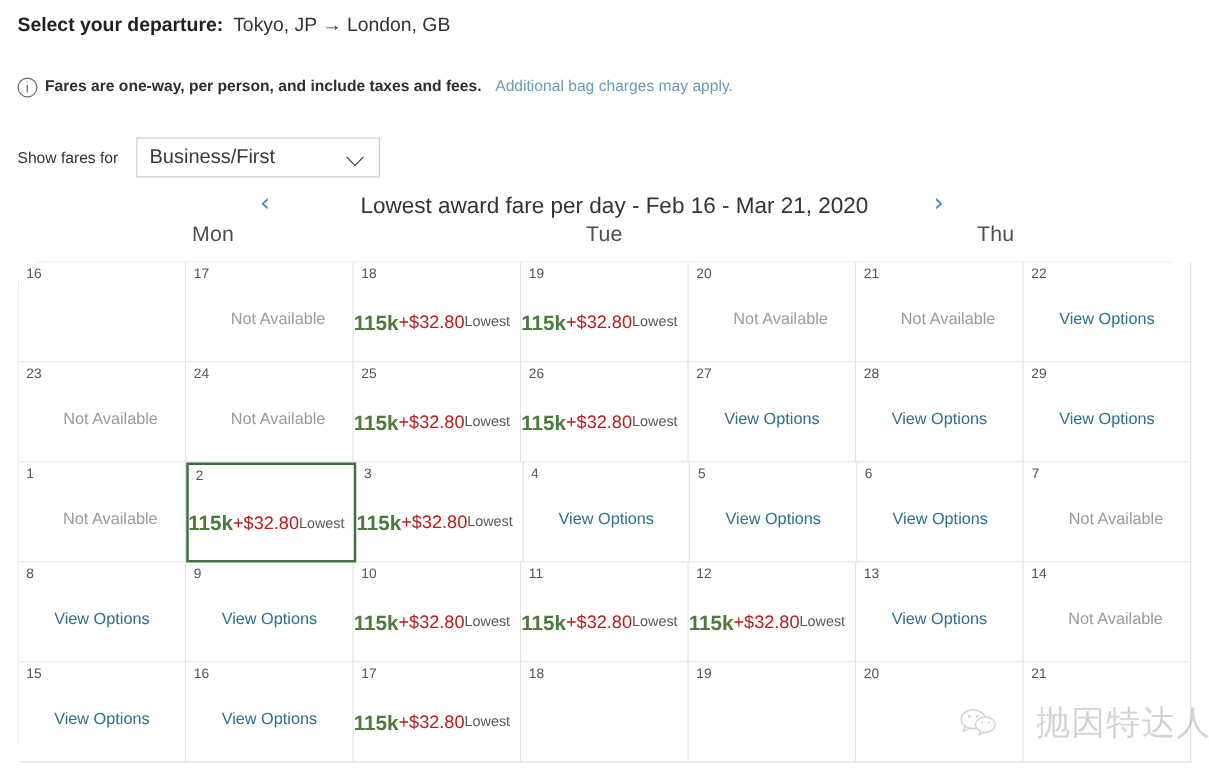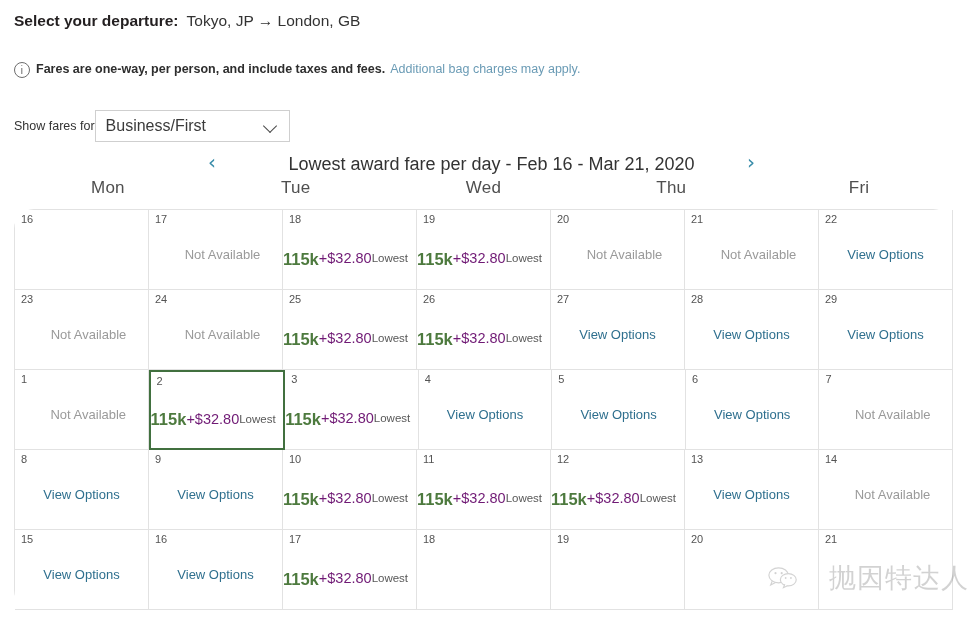--- a/index.html
+++ b/index.html
@@ -80,37 +80,37 @@
     transform: translateX(-50%);
   }
   .fare-note-text {
     color: #2e2e2e;
     font-weight: 600;
     font-size: 12.5px;
   }
   .fare-note-link {
     color: #6a9bb5;
     font-size: 12.5px;
-    margin-left: 5px;
+    margin-left: 11px;
     text-decoration: none;
     cursor: pointer;
   }
 
   
   .showfares-row {
     position: absolute;
     left: 14px;
     top: 110px;
     display: flex;
     align-items: center;
   }
   .showfares-label {
     font-size: 12.5px;
     color: #333333;
-    margin-right: 0;
+    margin-right: 14px;
   }
   .fare-select {
     width: 195px;
     height: 32px;
     border: 1px solid #cfcfcf;
     background: #ffffff;
     display: flex;
     align-items: center;
     justify-content: space-between;
     padding: 0 8px 0 10px;
@@ -235,21 +235,21 @@
     padding-bottom: 6px;
   }
   .fare-points {
     font-size: 16.5px;
     font-weight: bold;
     color: #4d7a3e;
     line-height: 20px;
   }
   .fare-cash {
     font-size: 14.5px;
-    color: #701a75;
+    color: #b91c1c;
     line-height: 19px;
   }
   .fare-lowest {
     font-size: 11.5px;
     color: #585858;
     line-height: 15px;
   }
   .not-available {
     font-size: 13px;
     color: #9a9a9a;
@@ -311,23 +311,21 @@
 
 <div class="cal-title-bar">
   <span class="cal-title">Lowest award fare per day - Feb 16 - Mar 21, 2020</span>
 </div>
 <span class="nav-arrow nav-prev">‹</span>
 <span class="nav-arrow nav-next">›</span>
 
 <div class="weekday-row">
   <div class="weekday">Mon</div>
   <div class="weekday">Tue</div>
-  <div class="weekday">Wed</div>
   <div class="weekday">Thu</div>
-  <div class="weekday">Fri</div>
 </div>
 
 <div class="cal-grid" id="cal-grid">
     <div class="cal-week">
       <div class="cal-cell">
         <span class="day-num">16</span>
       </div>
       <div class="cal-cell">
         <span class="day-num">17</span>
         <div class="cell-body center-one">

